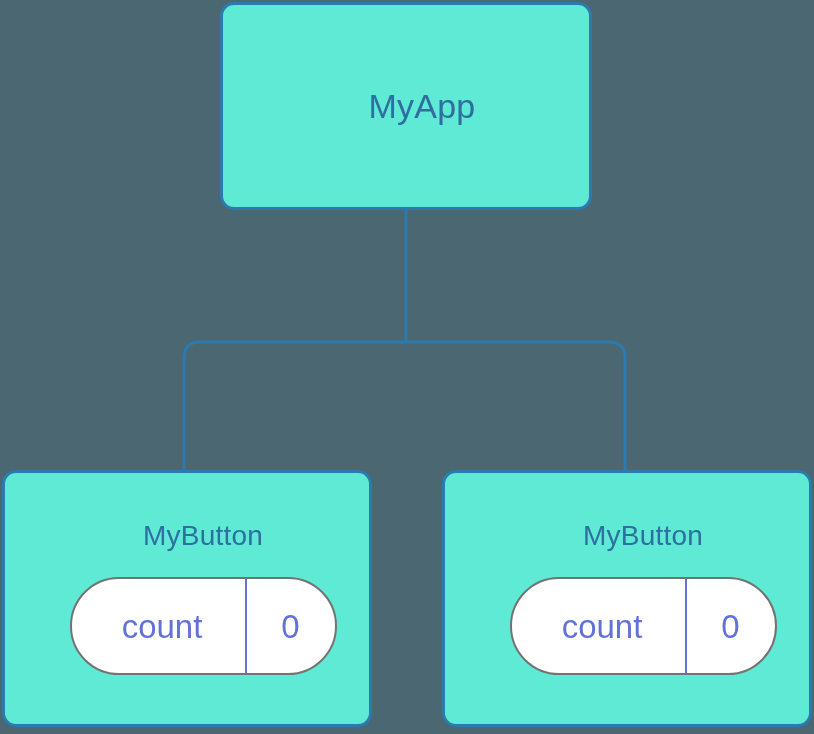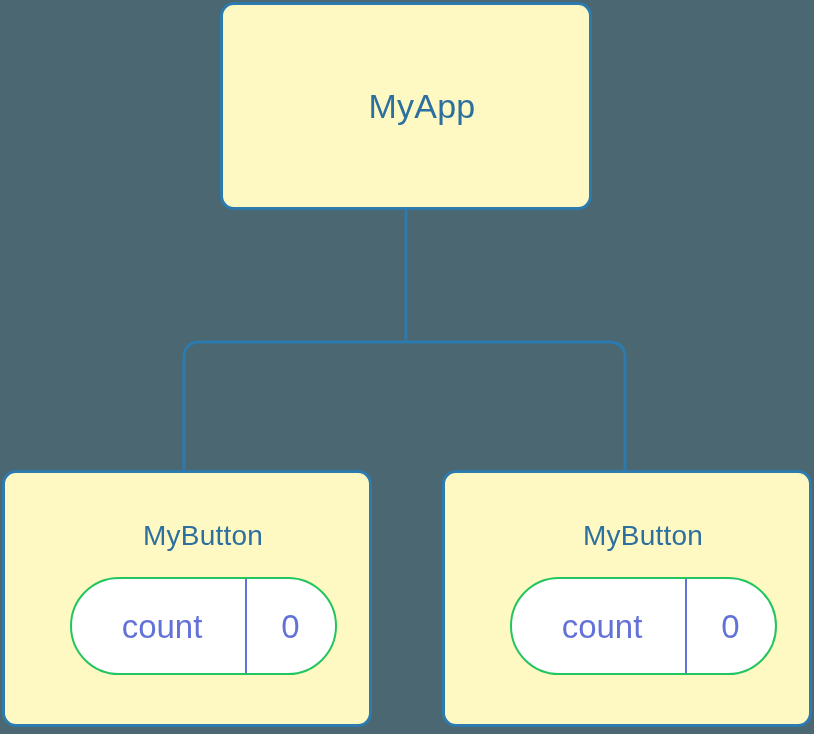--- a/index.html
+++ b/index.html
@@ -27,21 +27,21 @@
     width: 814px;
     height: 734px;
     z-index: 1;
   }
 
   
   .node {
     position: absolute;
     z-index: 2;
     box-sizing: border-box;
-    background: #fef9c3;
+    background: #5eead4;
     border: 3px solid #2d7aae;
     border-radius: 14px;
     display: flex;
     flex-direction: column;
     align-items: center;
     padding-left: 32px;
   }
 
   .node-root {
     left: 220px;
@@ -71,21 +71,21 @@
   .node-root .node-title { font-size: 34px; }
   .node-child .node-title { margin-top: 49px; font-size: 28px; }
 
   
   .state-pill {
     margin-top: 27px;
     box-sizing: border-box;
     height: 98px;
     display: flex;
     align-items: stretch;
-    border: 2px solid #22c55e;
+    border: 2px solid #737373;
     border-radius: 49px;
     background: #ffffff;
     overflow: hidden;
   }
   .state-key,
   .state-val {
     display: flex;
     align-items: center;
     justify-content: center;
     color: #6272d8;

